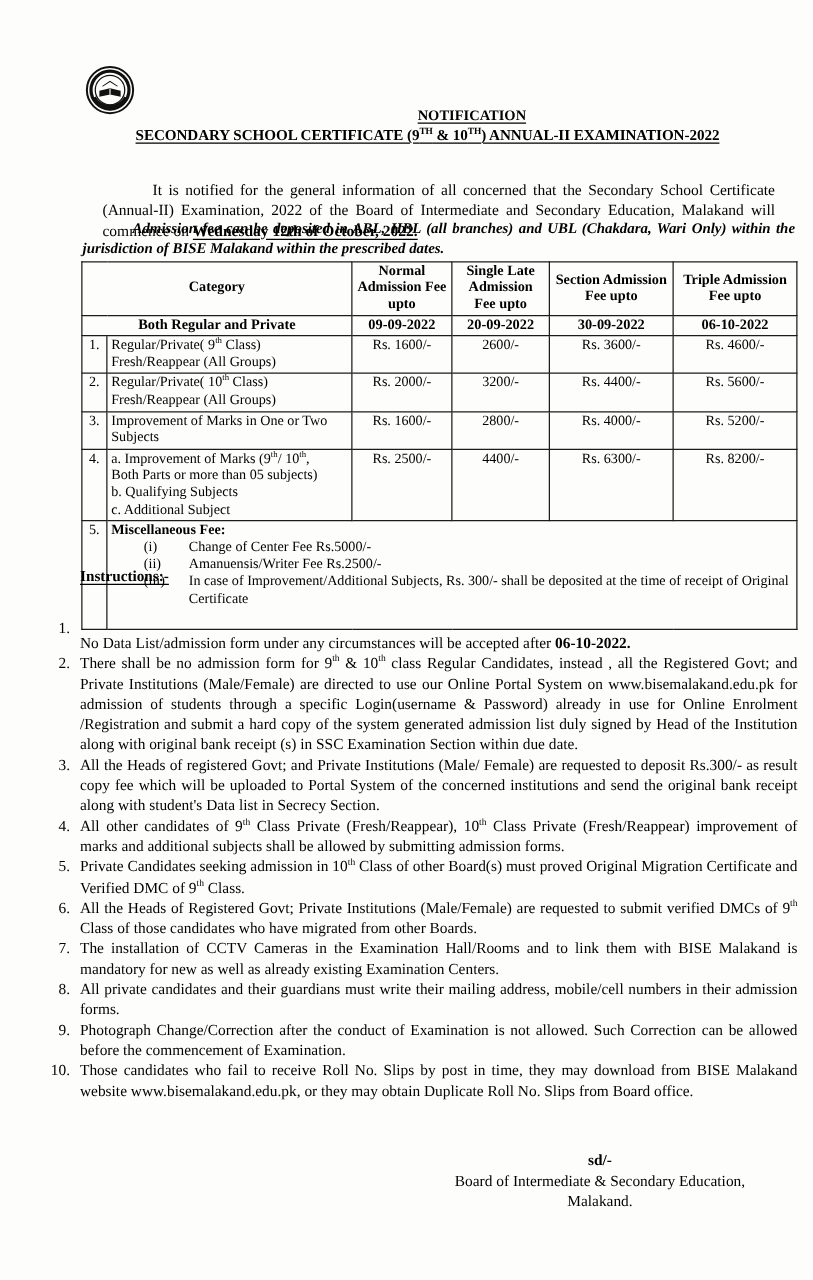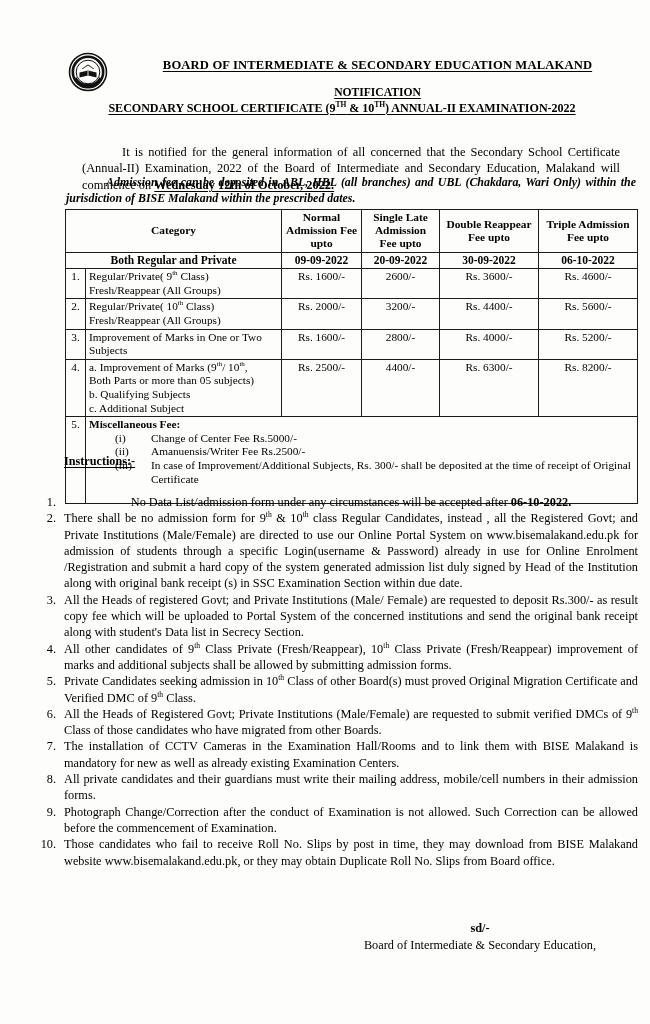--- a/index.html
+++ b/index.html
@@ -182,21 +182,21 @@
     width: 26px;
     text-align: right;
     padding-right: 8px;
     box-sizing: border-box;
   }
   .instr-body {
     flex: 1;
     text-align: justify;
     text-justify: inter-word;
   }
-  .instr-body.nj { text-align: center; }
+  .instr-body.nj { text-align: left; margin-top: 12px; }
   .b { font-weight: bold; }
   .lnk { text-underline-offset: 1.5px; }
 
   
   .sign {
     position: absolute;
     left: 330px;
     top: 872px;
     width: 300px;
     text-align: center;
@@ -217,21 +217,20 @@
       <circle cx="20" cy="20" r="15.2" fill="none" stroke="#111" stroke-width="2.6"></circle>
       <circle cx="20" cy="20" r="11.8" fill="none" stroke="#111" stroke-width="1"></circle>
       <path d="M20 12.5 L26 16.5 L26 17.3 L20 13.6 L14 17.3 L14 16.5 Z" fill="#111"></path>
       <path d="M11.5 20.5 L20 18.6 L28.5 20.5 L28.5 25.4 L20 23.6 L11.5 25.4 Z" fill="#111"></path>
       <line x1="20" y1="18.9" x2="20" y2="23.6" stroke="#fdfdfc" stroke-width="0.9"></line>
       <path d="M7 26 a14 12 0 0 0 26 0" fill="none" stroke="#111" stroke-width="3.4"></path>
       <path d="M9.5 30.2 a11.5 8 0 0 0 21 0 a11.5 10 0 0 1 -21 0 Z" fill="#111"></path>
     </svg>
   </div>
 
-  <div class="board-title">BOARD OF INTERMEDIATE &amp; SECONDARY EDUCATION MALAKAND</div>
   <div class="notif-word">NOTIFICATION</div>
   <div class="notif-sub"><span>SECONDARY SCHOOL CERTIFICATE (9</span><sup>TH</sup><span> &amp; 10</span><sup>TH</sup><span>) ANNUAL-II EXAMINATION-2022</span></div>
 
   <div class="intro">
     <p class="ind"><span>It is notified for the general information of all concerned that the Secondary School Certificate (Annual-II) Examination, 2022 of the Board of Intermediate and Secondary Education, Malakand will commence on </span><span class="u-bold">Wednesday 12th of October, 2022.</span></p>
   </div>
   <div class="intro-italic">
     <p class="ind">Admission fee can be deposited in ABL, HBL (all branches) and UBL (Chakdara, Wari Only) within the jurisdiction of BISE Malakand within the prescribed dates.</p>
   </div>
 
@@ -242,21 +241,21 @@
         <col class="col-n">
         <col class="col-s">
         <col class="col-d">
         <col class="col-t">
     </colgroup>
     <thead>
       <tr>
         <th colspan="2">Category</th>
         <th>Normal Admission Fee upto</th>
         <th>Single Late Admission Fee upto</th>
-        <th>Double Reappear Fee upto</th>
+        <th>Section Admission Fee upto</th>
         <th>Triple Admission Fee upto</th>
       </tr>
     </thead>
     <tbody>
       <tr class="row-both">
         <td colspan="2">Both Regular and Private</td>
         <td>09-09-2022</td>
         <td>20-09-2022</td>
         <td>30-09-2022</td>
         <td>06-10-2022</td>
@@ -363,15 +362,16 @@
     </li>
     <li>
       <span class="instr-num">10.</span>
       <span class="instr-body"><span>Those candidates who fail to receive Roll No. Slips by post in time, they may download from BISE Malakand website </span><span class="lnk">www.bisemalakand.edu.pk</span><span>, or they may obtain Duplicate Roll No. Slips from Board office.</span></span>
     </li>
   </ol>
 
   <div class="sign">
     <div class="sd">sd/-</div>
     <div>Board of Intermediate &amp; Secondary Education,</div>
+    <div>Malakand.</div>
   </div>
 
 </div>
 
 </body></html>

